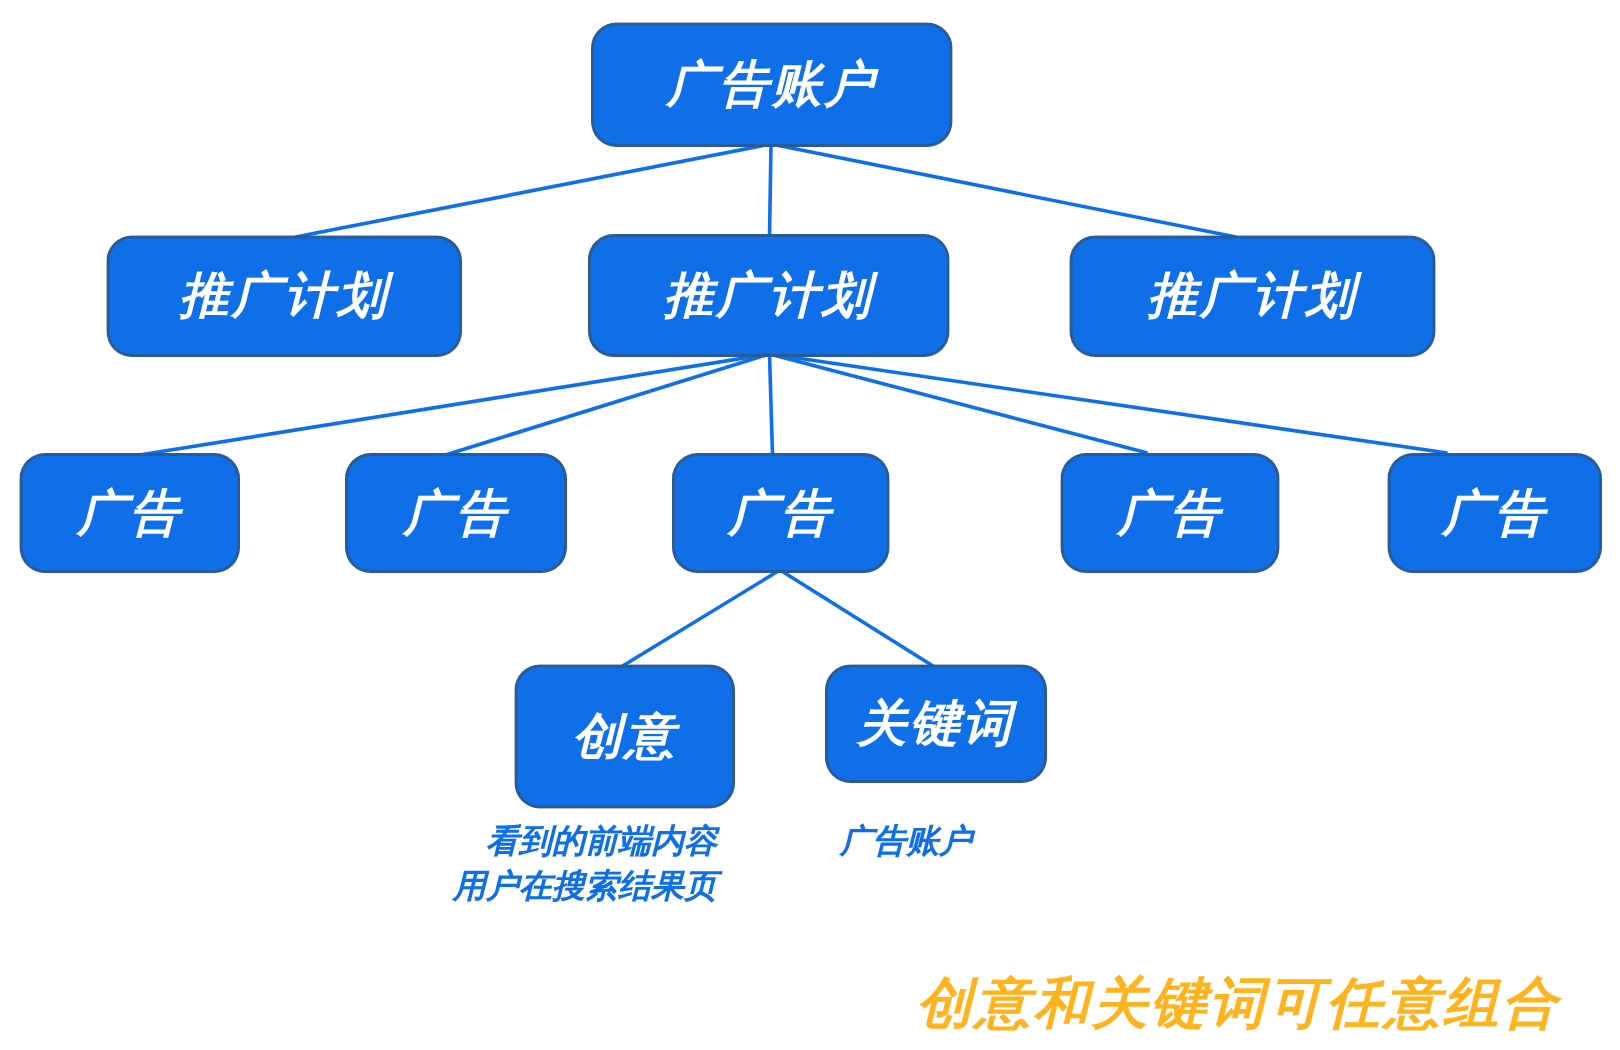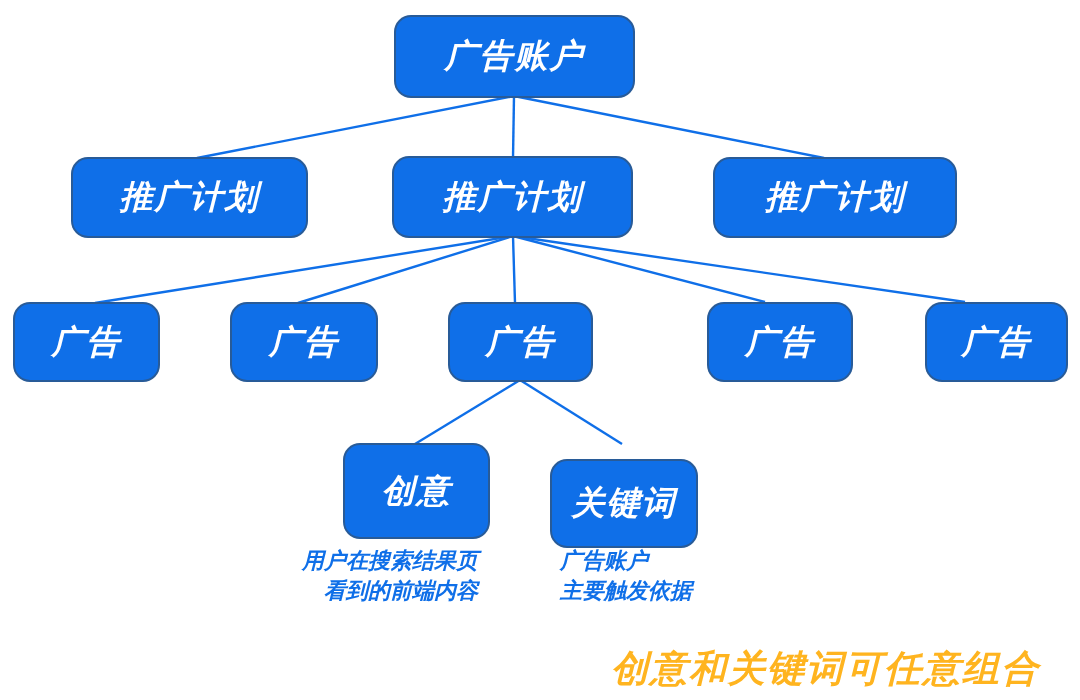--- a/index.html
+++ b/index.html
@@ -113,29 +113,28 @@
   <div class="node" style="left:707px; top:302px; width:146px; height:80px;">
     <span>广告</span>
   </div>
   <div class="node" style="left:925px; top:302px; width:143px; height:80px;">
     <span>广告</span>
   </div>
 
   <div class="node" style="left:343px; top:443px; width:147px; height:96px;">
     <span>创意</span>
   </div>
-  <div class="node" style="left:550px; top:443px; width:148px; height:89px;margin-top:16px;">
+  <div class="node" style="left:550px; top:443px; width:148px; height:79px;">
     <span>关键词</span>
   </div>
 
   <div class="note right-aligned" style="top:546px; right:602px;">
+    <div>看到的前端内容</div>
     <div>用户在搜索结果页</div>
-    <div>看到的前端内容</div>
   </div>
 
   <div class="note left-aligned" style="top:546px; left:560px;">
     <div>广告账户</div>
-    <div>主要触发依据</div>
   </div>
 
   <div class="footer-caption">创意和关键词可任意组合</div>
 
 </div>
 
 </body></html>

